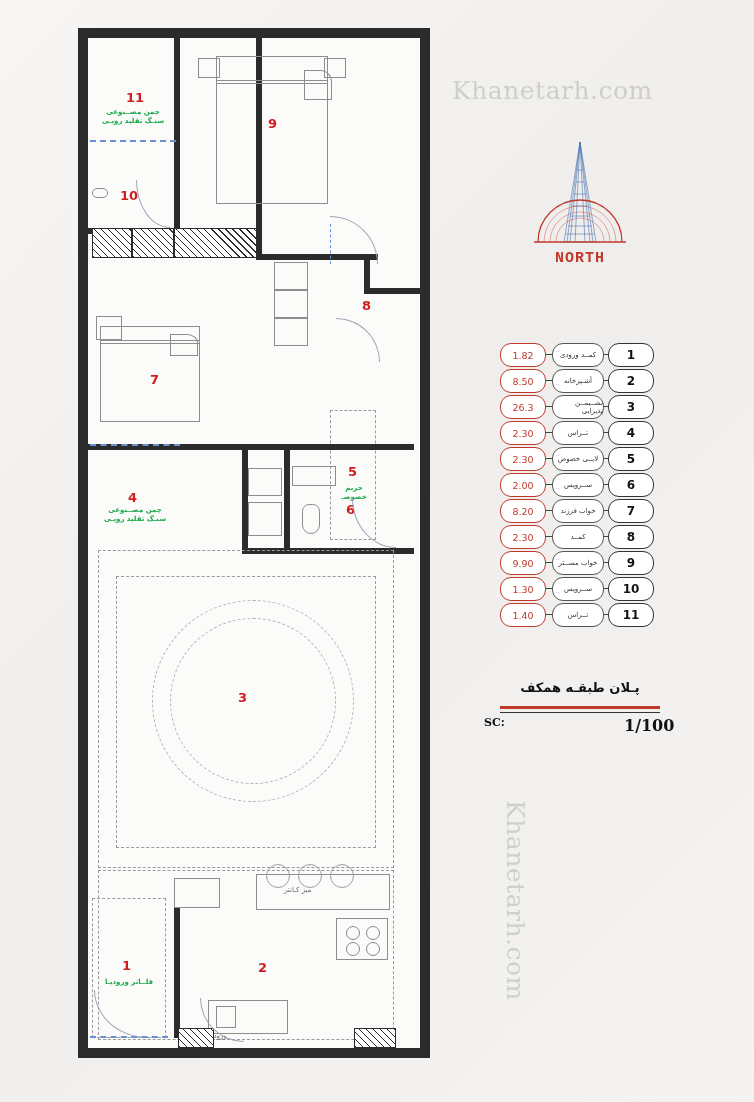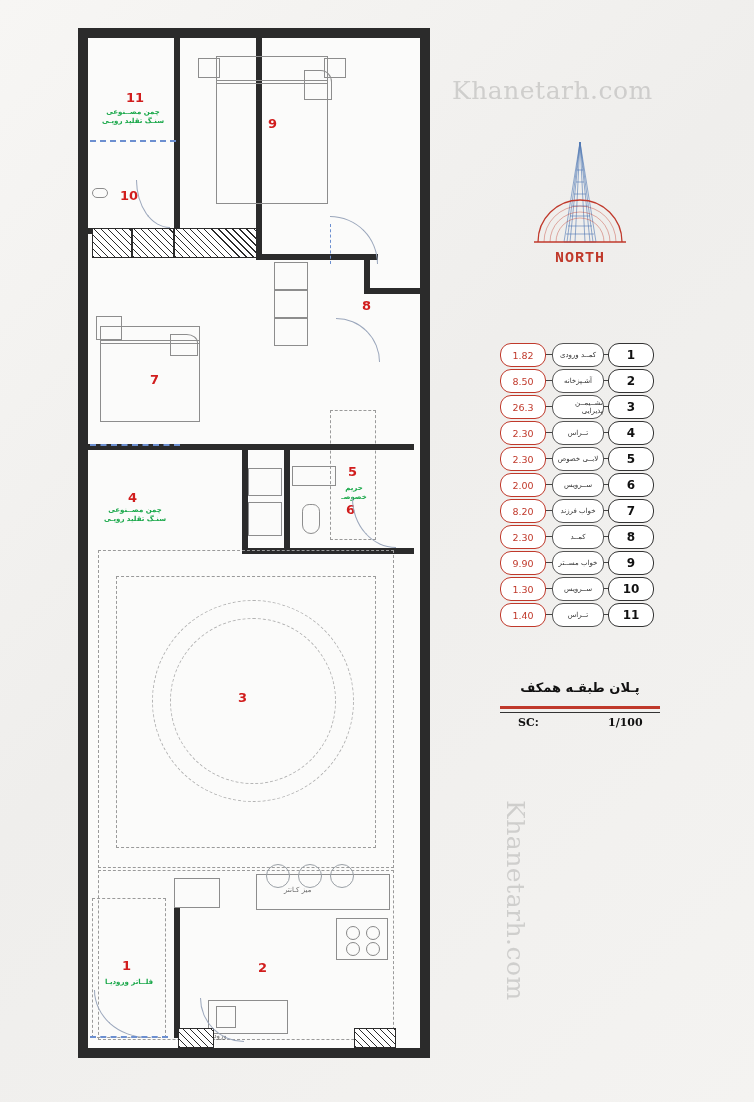--- a/index.html
+++ b/index.html
@@ -94,22 +94,22 @@
     position:absolute;left:108px;top:1px;width:44px;height:22px;border-radius:11px;
     border:1px solid #333;background:#fff;color:#111;
     font-size:12px;font-weight:bold;display:flex;align-items:center;justify-content:center;
   }
   .plan-title{
     position:absolute;left:500px;top:680px;width:160px;text-align:center;
     font-size:13px;color:#111;direction:rtl;font-weight:bold;
   }
   .rule{position:absolute;left:500px;top:706px;width:160px;height:3px;background:#c0392b;}
   .rule2{position:absolute;left:500px;top:712px;width:160px;height:1px;background:#333;}
-  .scale-l{position:absolute;left:518px;top:716px;font-size:11px;font-weight:bold;color:#111;font-family:"DejaVu Serif",serif;}
-  .scale-r{position:absolute;left:608px;top:716px;font-size:11px;font-weight:bold;color:#111;font-family:"DejaVu Serif",serif;}
+  .scale-l{position:absolute;left:484px;top:716px;font-size:11px;font-weight:bold;color:#111;font-family:"DejaVu Serif",serif;}
+  .scale-r{position:absolute;left:624px;top:716px;font-size:16px;font-weight:bold;color:#111;font-family:"DejaVu Serif",serif;}
 </style>
 </head>
 <body>
 
 <div class="sheet">
 
   <div class="watermark wm-top">Khanetarh.com</div>
   <div class="watermark wm-side">Khanetarh.com</div>
 
   <div class="plan">

